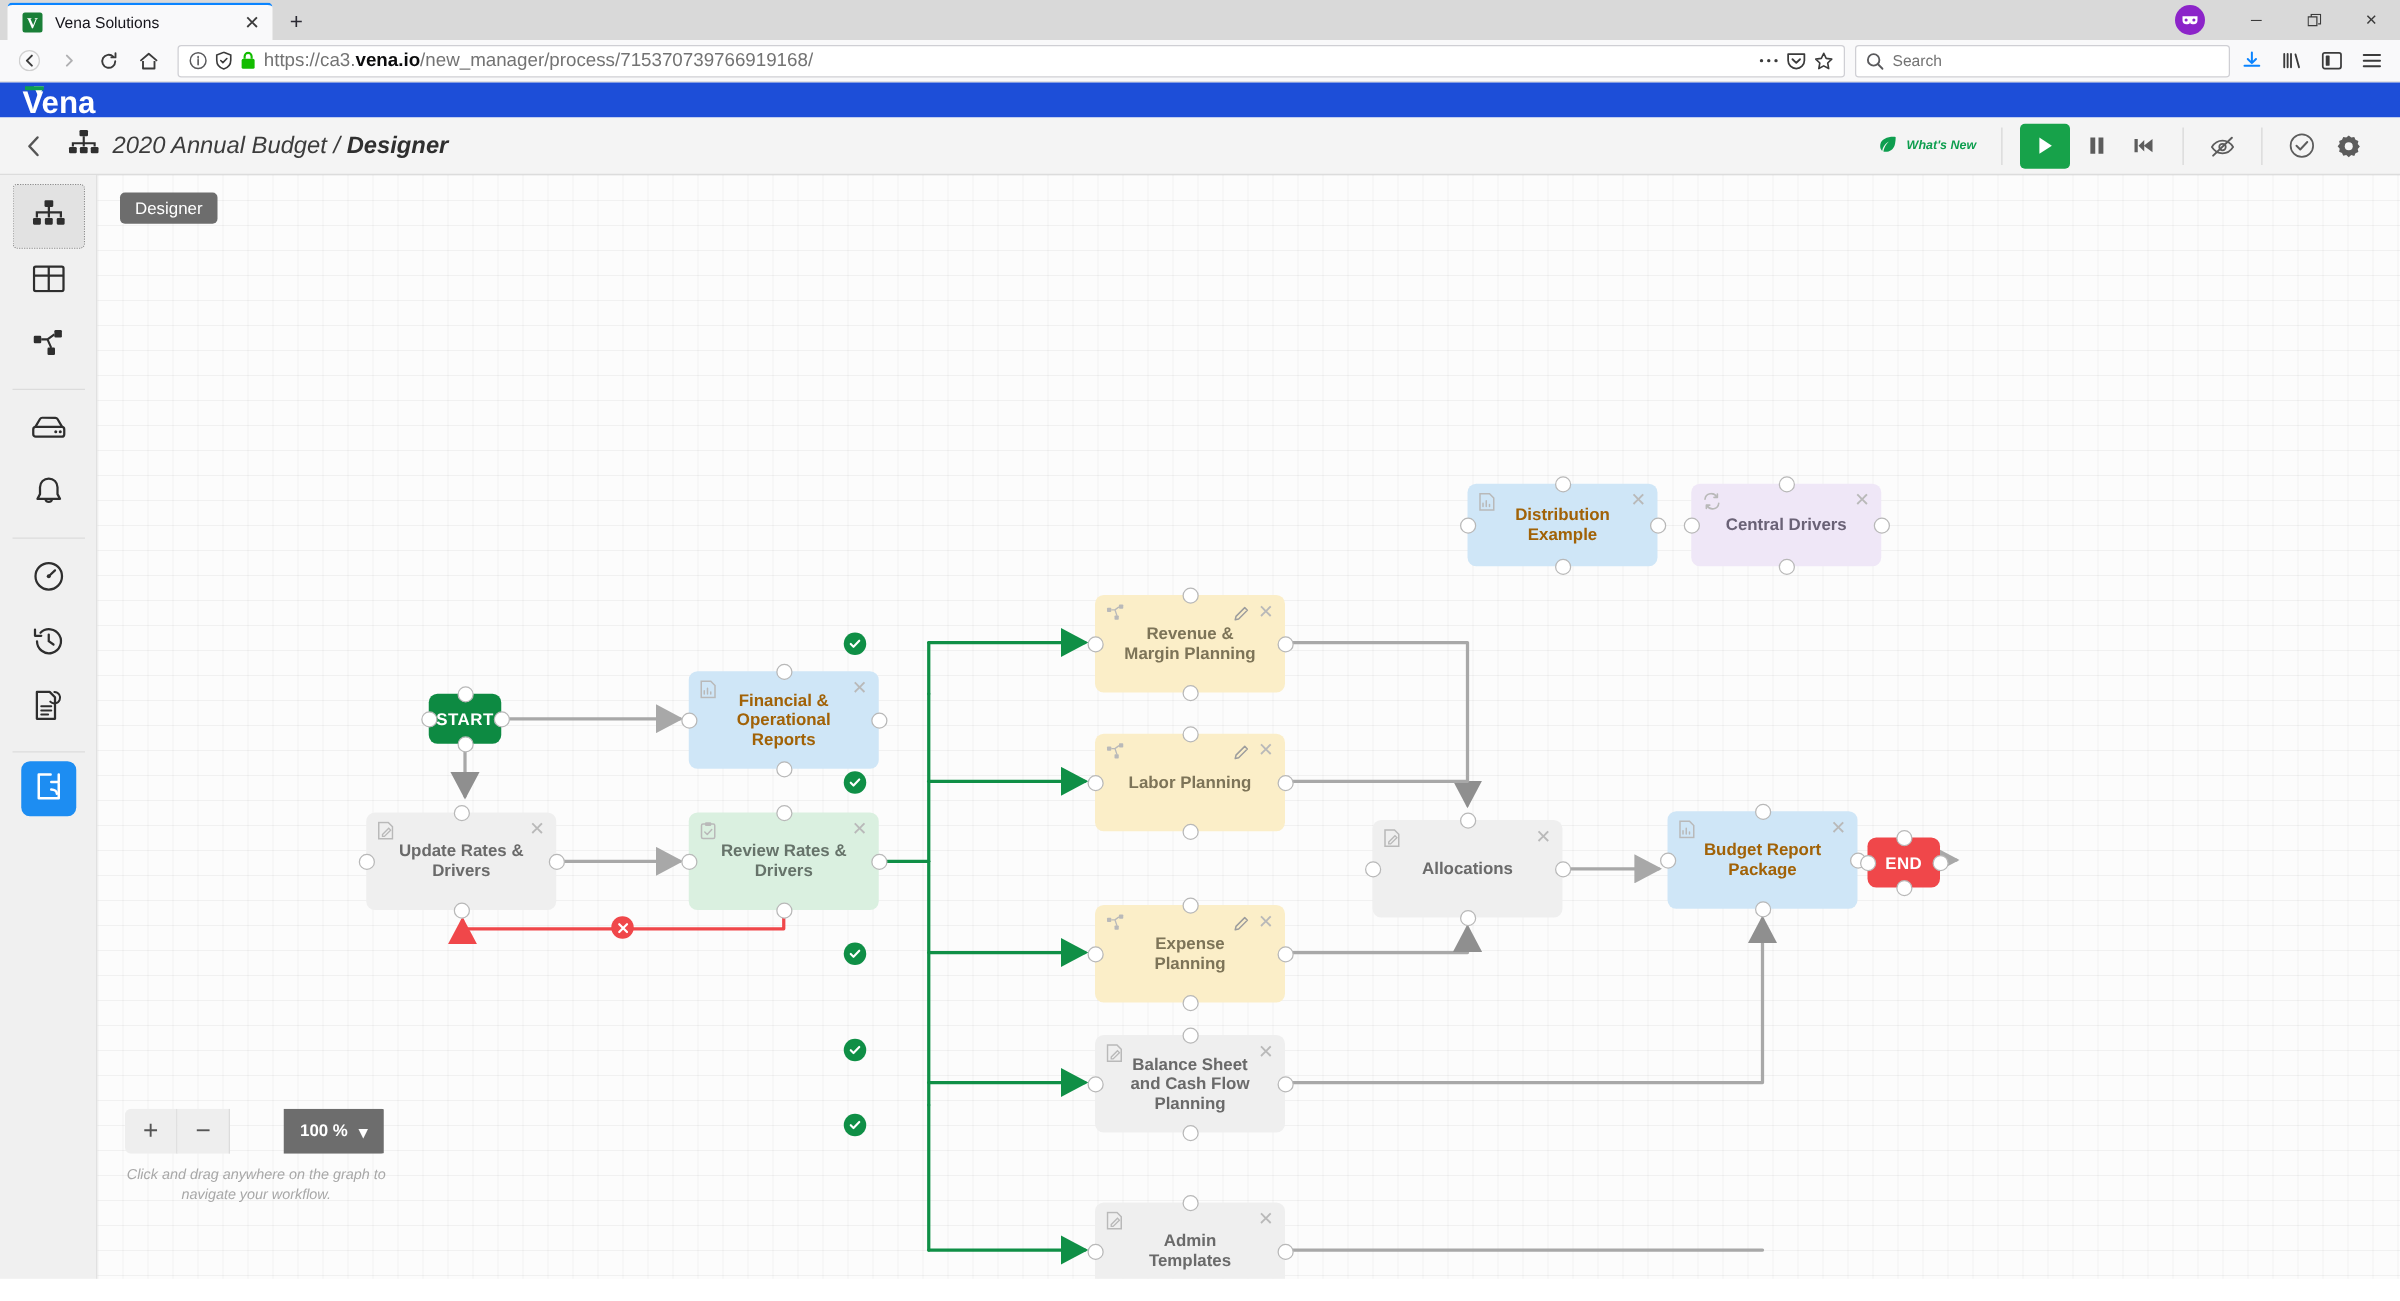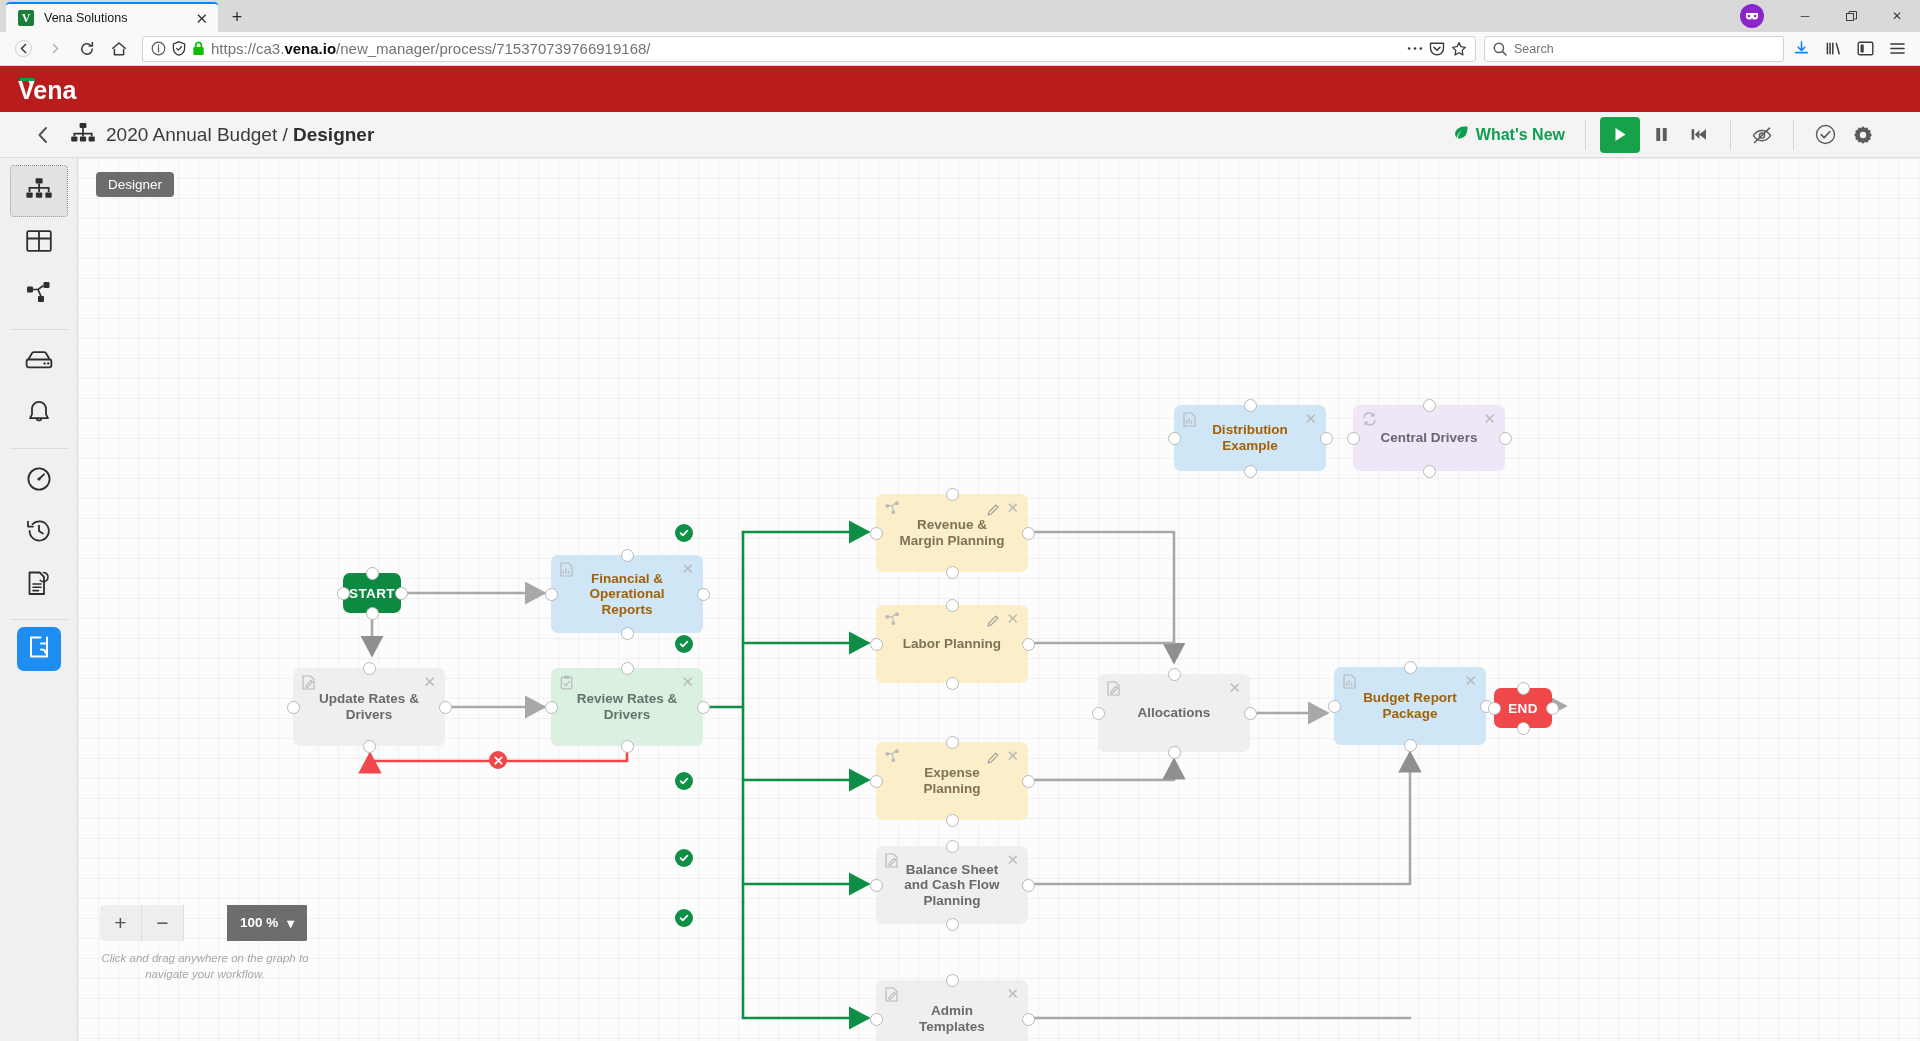--- a/index.html
+++ b/index.html
@@ -39,44 +39,44 @@
   .url-text .scheme{color:#737373;}
   .url-ic{display:flex;align-items:center;flex:0 0 auto;color:#5a5a5d;}
   .urlbar-right{margin-left:auto;display:flex;align-items:center;gap:6px;flex:0 0 auto;}
   .searchbar{width:300px;height:26px;background:#fff;border:1px solid #cfcfd4;border-radius:3px;
     display:flex;align-items:center;gap:7px;padding:0 8px;}
   .searchbar input{border:0;outline:0;font-size:12.5px;color:#0c0c0d;width:100%;
     font-family:"Liberation Sans",sans-serif;background:transparent;}
   .searchbar input::placeholder{color:#737373;}
 
   
-  .app-green{height:46px;background:#b91c1c;display:flex;align-items:center;padding:0 16px;}
+  .app-green{height:28px;background:#1d4ed8;display:flex;align-items:center;padding:0 16px;}
   .brand{width:120px;margin-right:16px;display:flex;align-items:center;}
   .app-nav{display:flex;align-items:center;gap:0;}
   .app-nav a{color:#fff;font-size:14.5px;font-weight:600;padding:0 19px;line-height:46px;
     text-decoration:none;cursor:pointer;white-space:nowrap;}
   .app-right{margin-left:auto;display:flex;align-items:center;gap:0;}
   .app-right .ic{width:44px;height:46px;display:flex;align-items:center;justify-content:center;
     color:#fff;cursor:pointer;}
   .app-user{color:#fff;font-size:14.5px;font-weight:700;padding:0 14px;white-space:nowrap;cursor:pointer;}
   .help-btn{width:34px;height:34px;border-radius:50%;background:#0a8543;display:flex;
     align-items:center;justify-content:center;color:#fff;font-size:20px;font-weight:700;
     margin-left:6px;cursor:pointer;position:relative;}
 
   
   .subhead{height:46px;background:#f4f4f4;border-bottom:1px solid #dcdcdc;
-    display:flex;align-items:center;padding:0 26px;}
+    display:flex;align-items:center;padding:0 10px;font-style:italic;}
   .back-ic{width:34px;height:34px;display:flex;align-items:center;justify-content:center;
     color:#555;cursor:pointer;}
   .sub-title{display:flex;align-items:center;gap:10px;margin-left:10px;}
   .sub-title .t{font-size:19px;color:#3c3c3c;font-weight:400;white-space:nowrap;}
   .sub-title .t b{font-weight:700;color:#2f2f2f;}
   .sub-right{margin-left:auto;display:flex;align-items:center;height:46px;}
   .whatsnew{display:flex;align-items:center;gap:7px;color:#0e9e4f;font-weight:700;
-    font-size:16px;padding-right:20px;cursor:pointer;white-space:nowrap;}
+    font-size:10px;padding-right:20px;cursor:pointer;white-space:nowrap;}
   .tb-sep{width:1px;height:30px;background:#d6d6d6;}
   .tb-grp{display:flex;align-items:center;gap:4px;padding:0 14px;}
   .tb-btn{width:34px;height:32px;display:flex;align-items:center;justify-content:center;
     color:#5c5c5c;cursor:pointer;border-radius:3px;}
   .tb-btn.play{background:#17a24a;color:#fff;width:40px;height:36px;border-radius:4px;}
 
   
   .body-wrap{display:flex;height:calc(1041px - 32px - 34px - 46px - 46px);}
   .lsidebar{width:78px;background:#f0f0f0;border-right:1px solid #dcdcdc;
     display:flex;flex-direction:column;align-items:center;padding-top:8px;flex:0 0 78px;}

